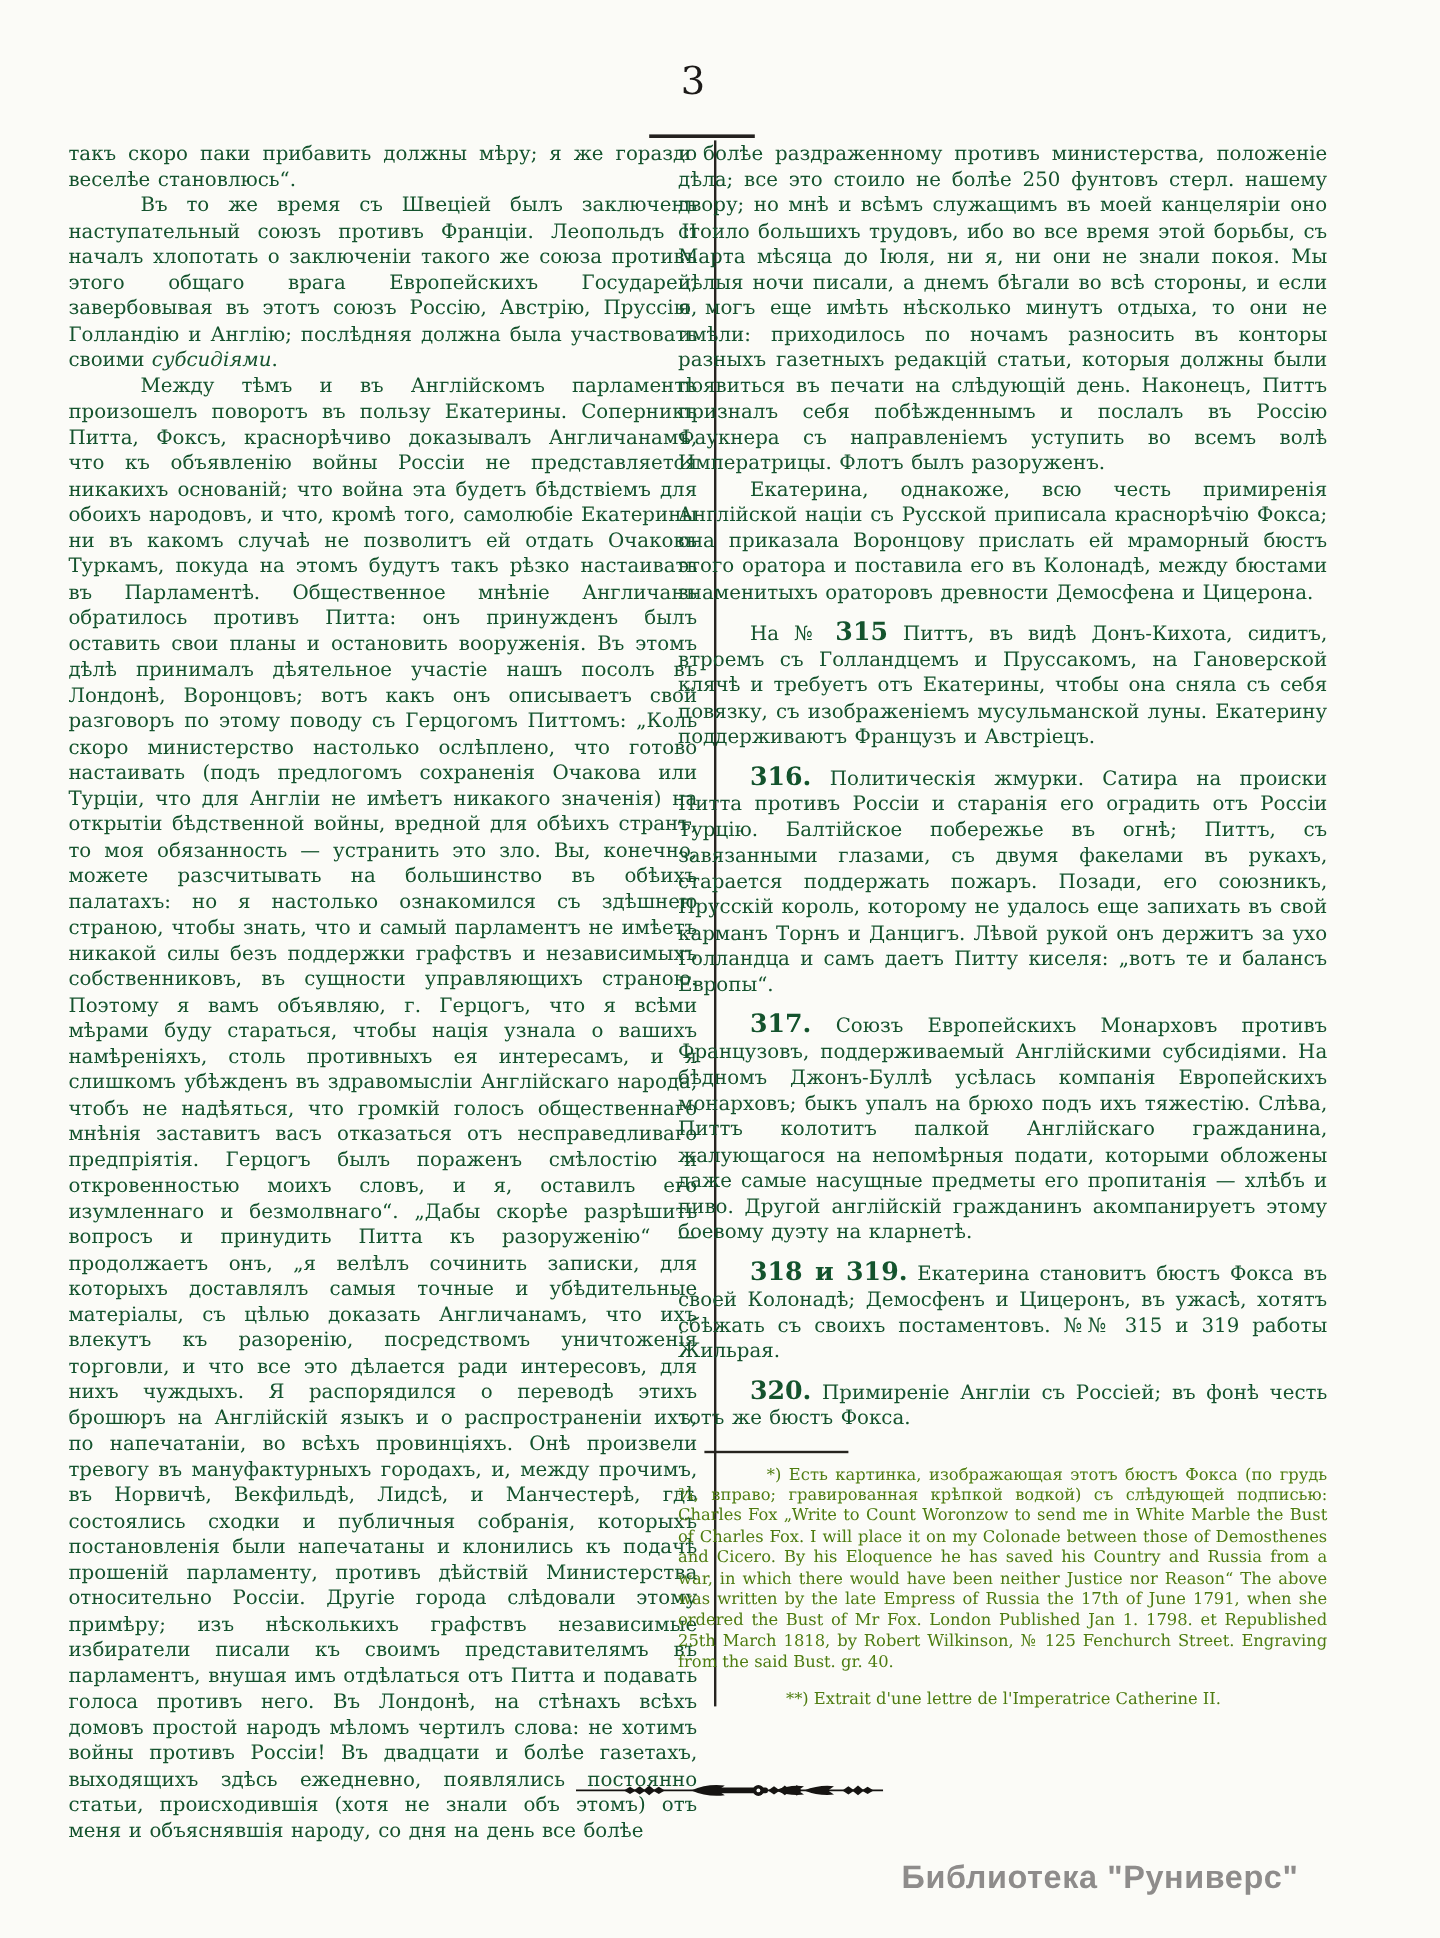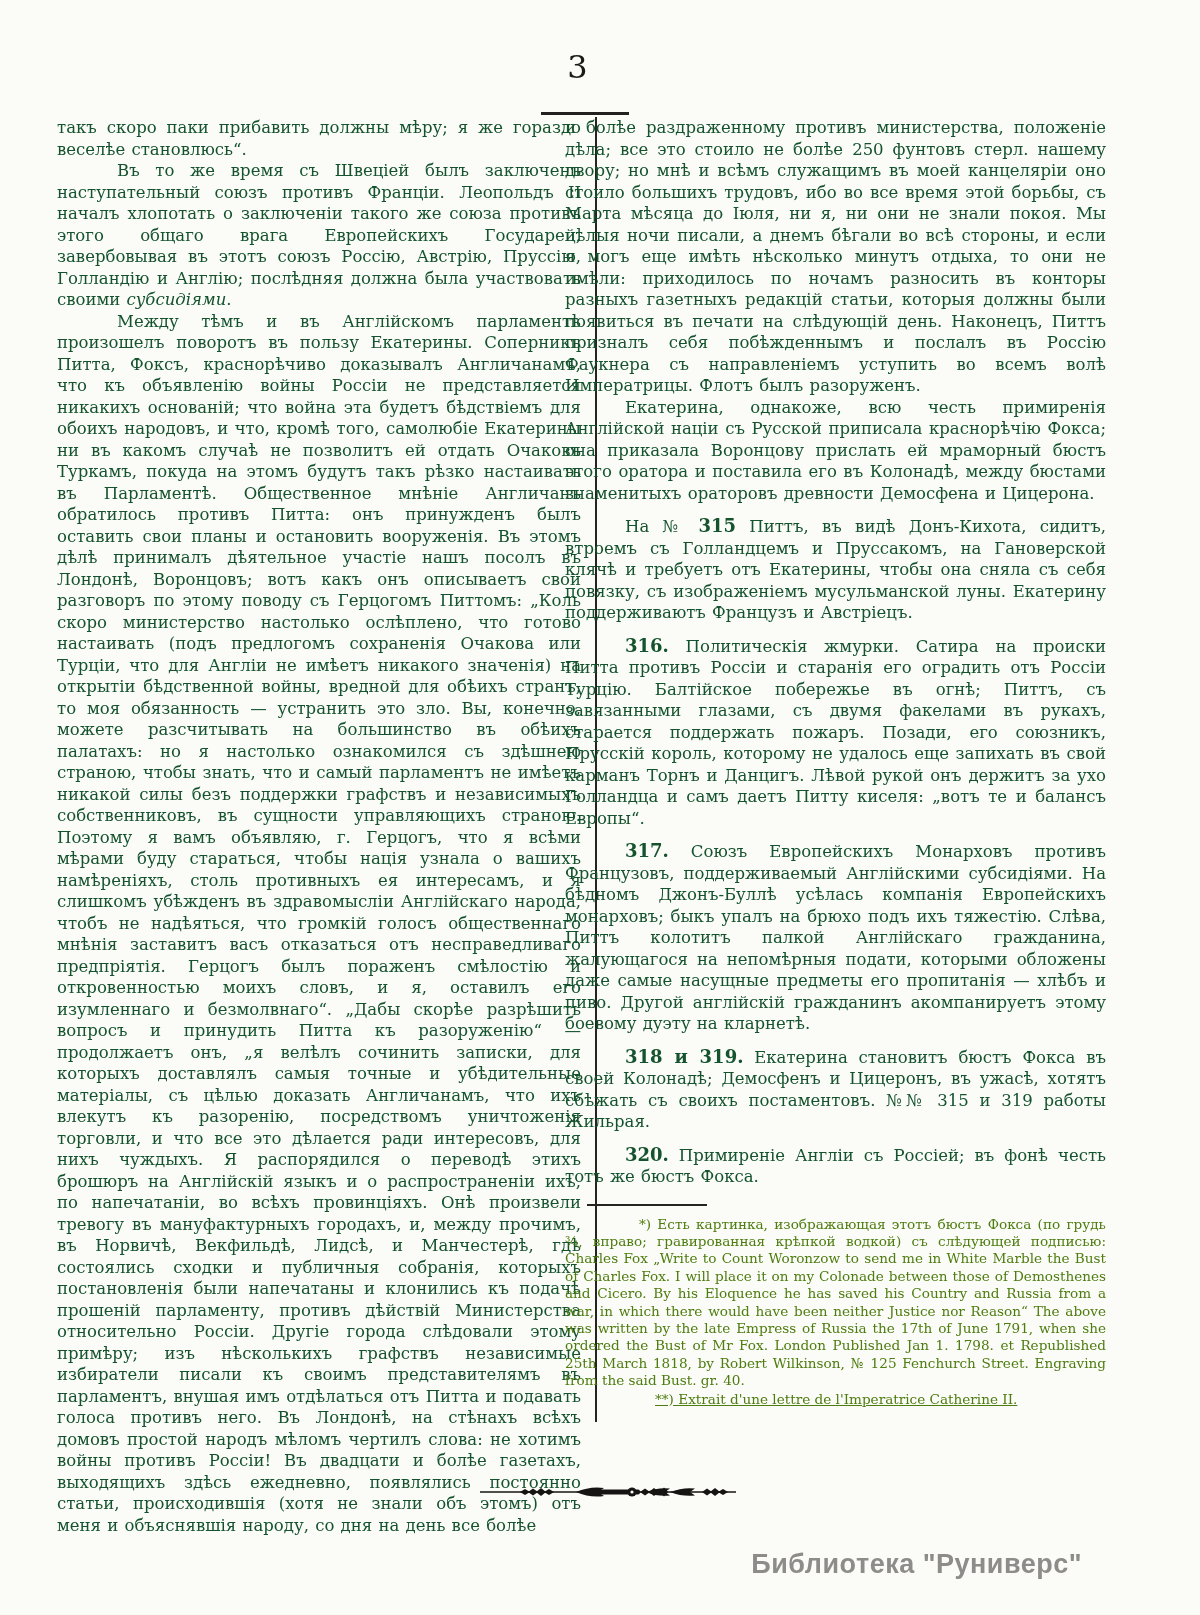--- a/index.html
+++ b/index.html
@@ -33,34 +33,34 @@
     margin: 0;
     font-size: 16.5px;
     line-height: 21.5px;
     text-align: justify;
     word-spacing: 1px;
     color: #14532d;
   }
   p.indent { text-indent: 60px; }
   p.gap { margin-top: 11px; }
   .it { font-style: italic; }
-  .num { font-weight: 700; font-size: 18px; }
+  .num { font-weight: 700; font-size: 21px; }
   .fn-rule {
     width: 120px; height: 2px; background: #26241f;
     margin: 16px 0 10px 22px;
   }
   p.footnote {
     margin: 0;
     font-size: 13.6px;
     line-height: 17.4px;
     text-align: justify;
     color: #4d7c0f;
   }
   p.footnote.first { text-indent: 74px; }
-  p.footnote.second { text-indent: 90px; margin-top: 1px; text-decoration: underline; }
+  p.footnote.second { text-indent: 90px; margin-top: 13px; }
   .ornament {
     position: absolute; top: 1481px; left: 480px;
     width: 256px; height: 20px;
   }
   .watermark {
     position: absolute; top: 1549px; left: 0; width: 1082px;
     text-align: right;
     font-family: "Liberation Sans", sans-serif;
     font-weight: 700;
     font-size: 27px;

